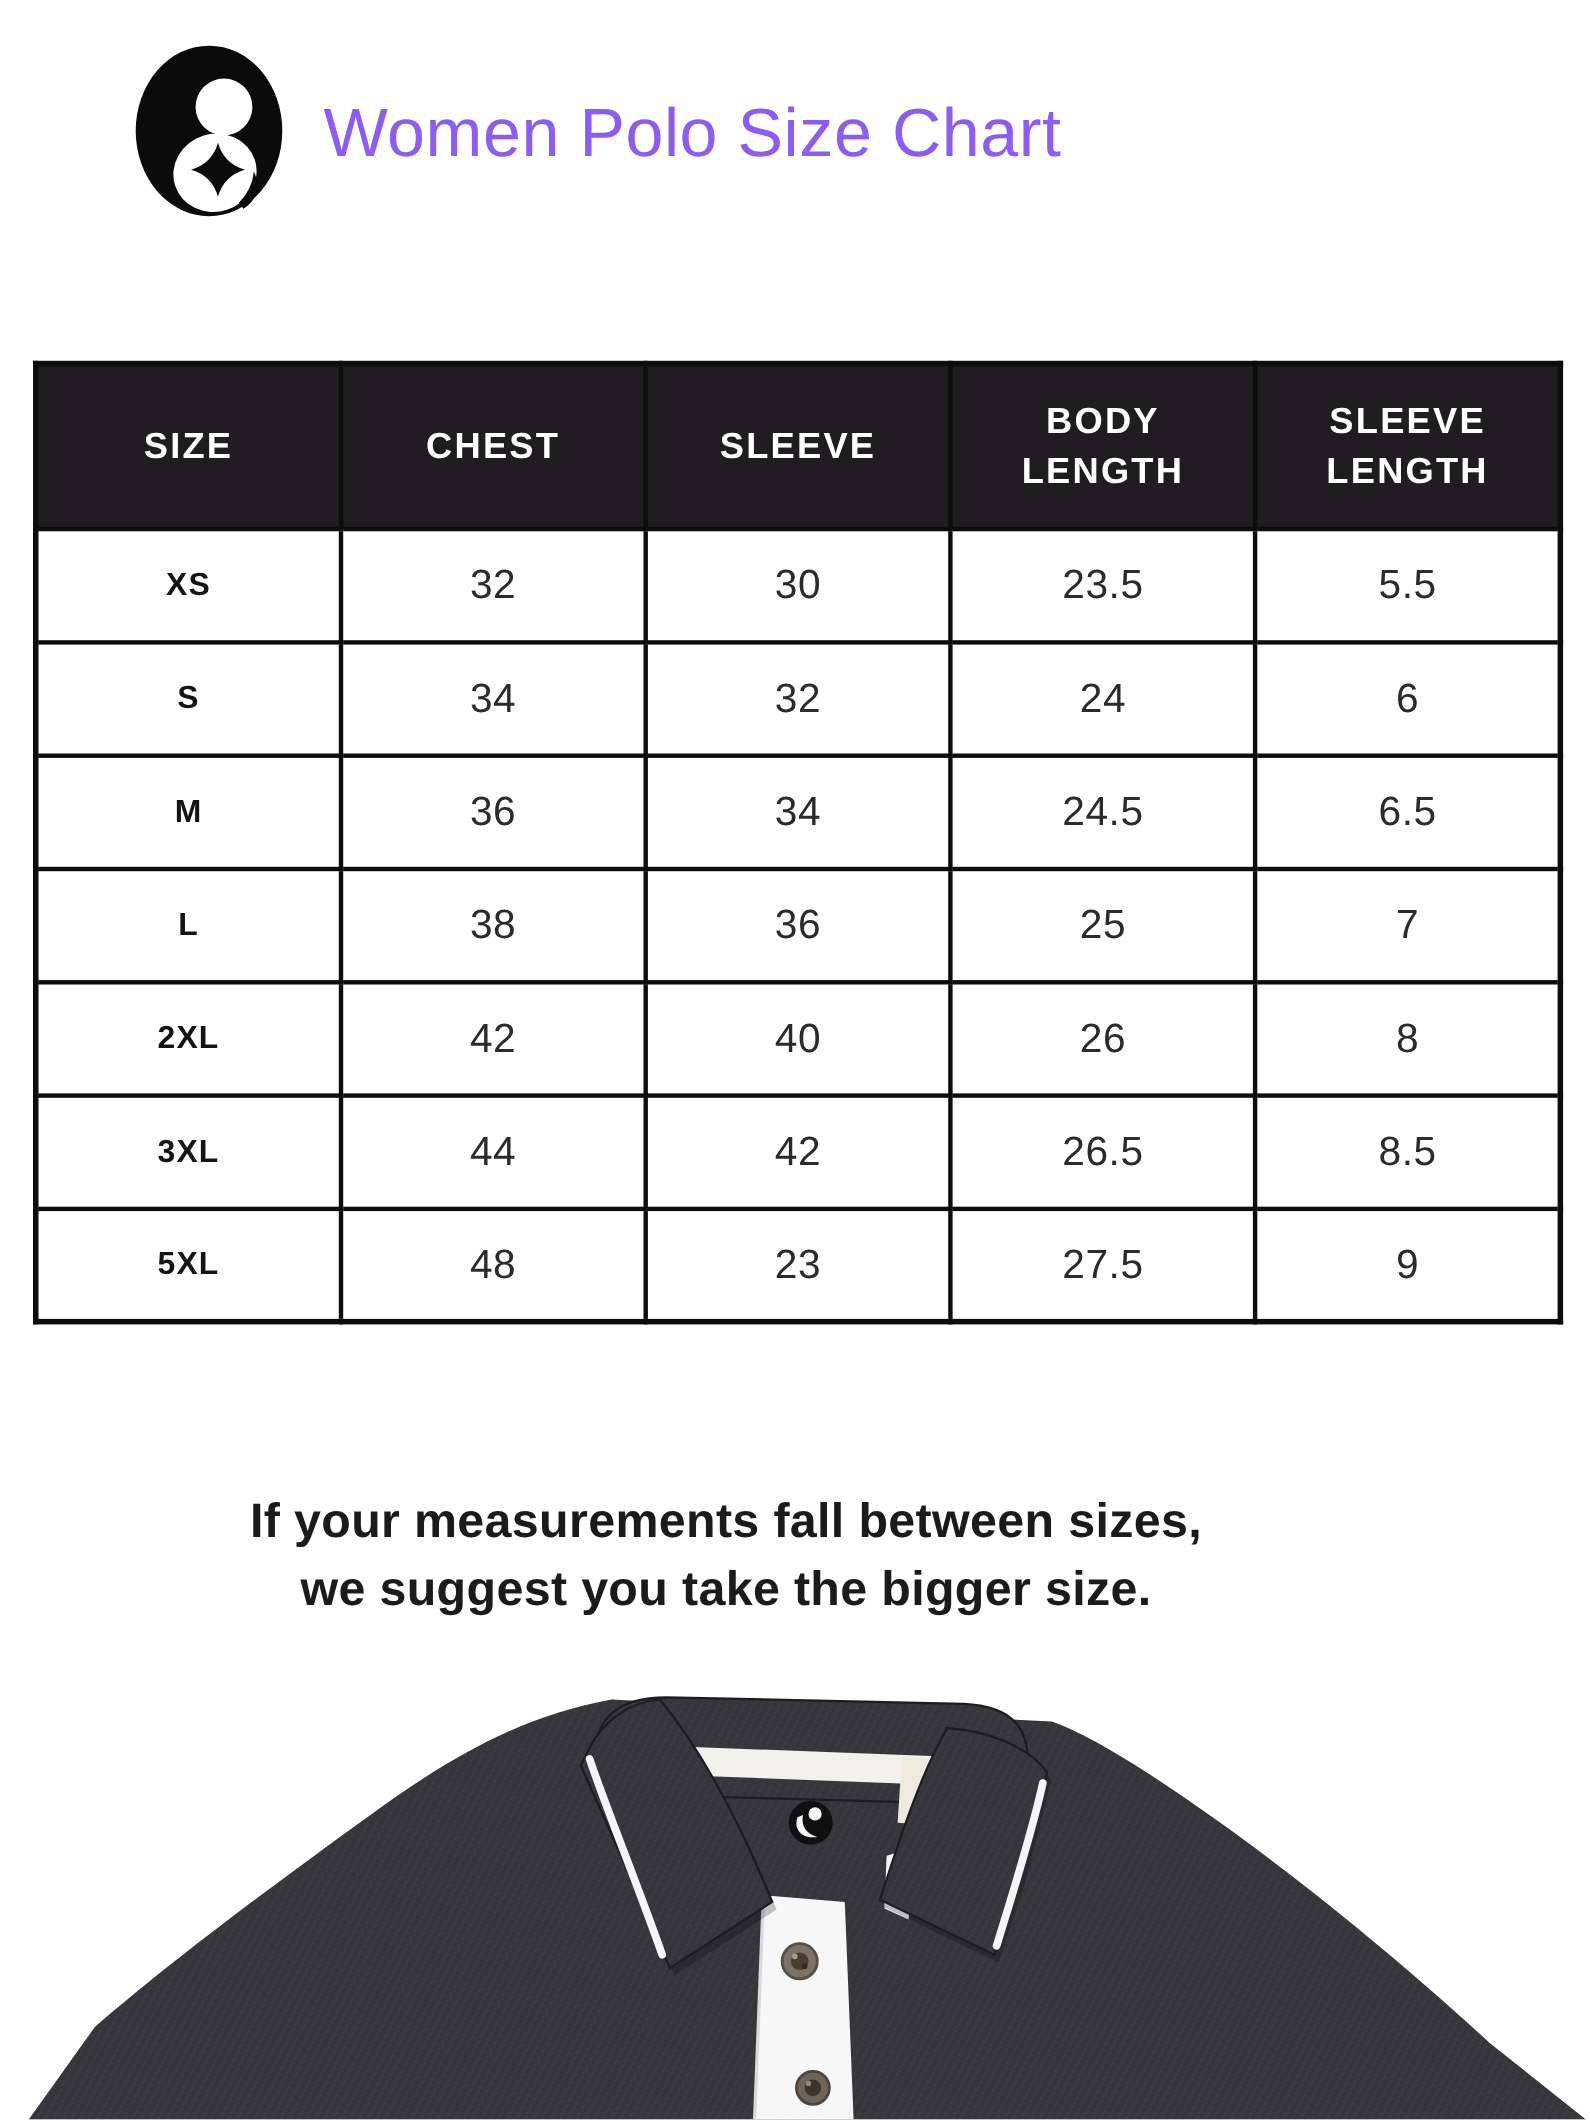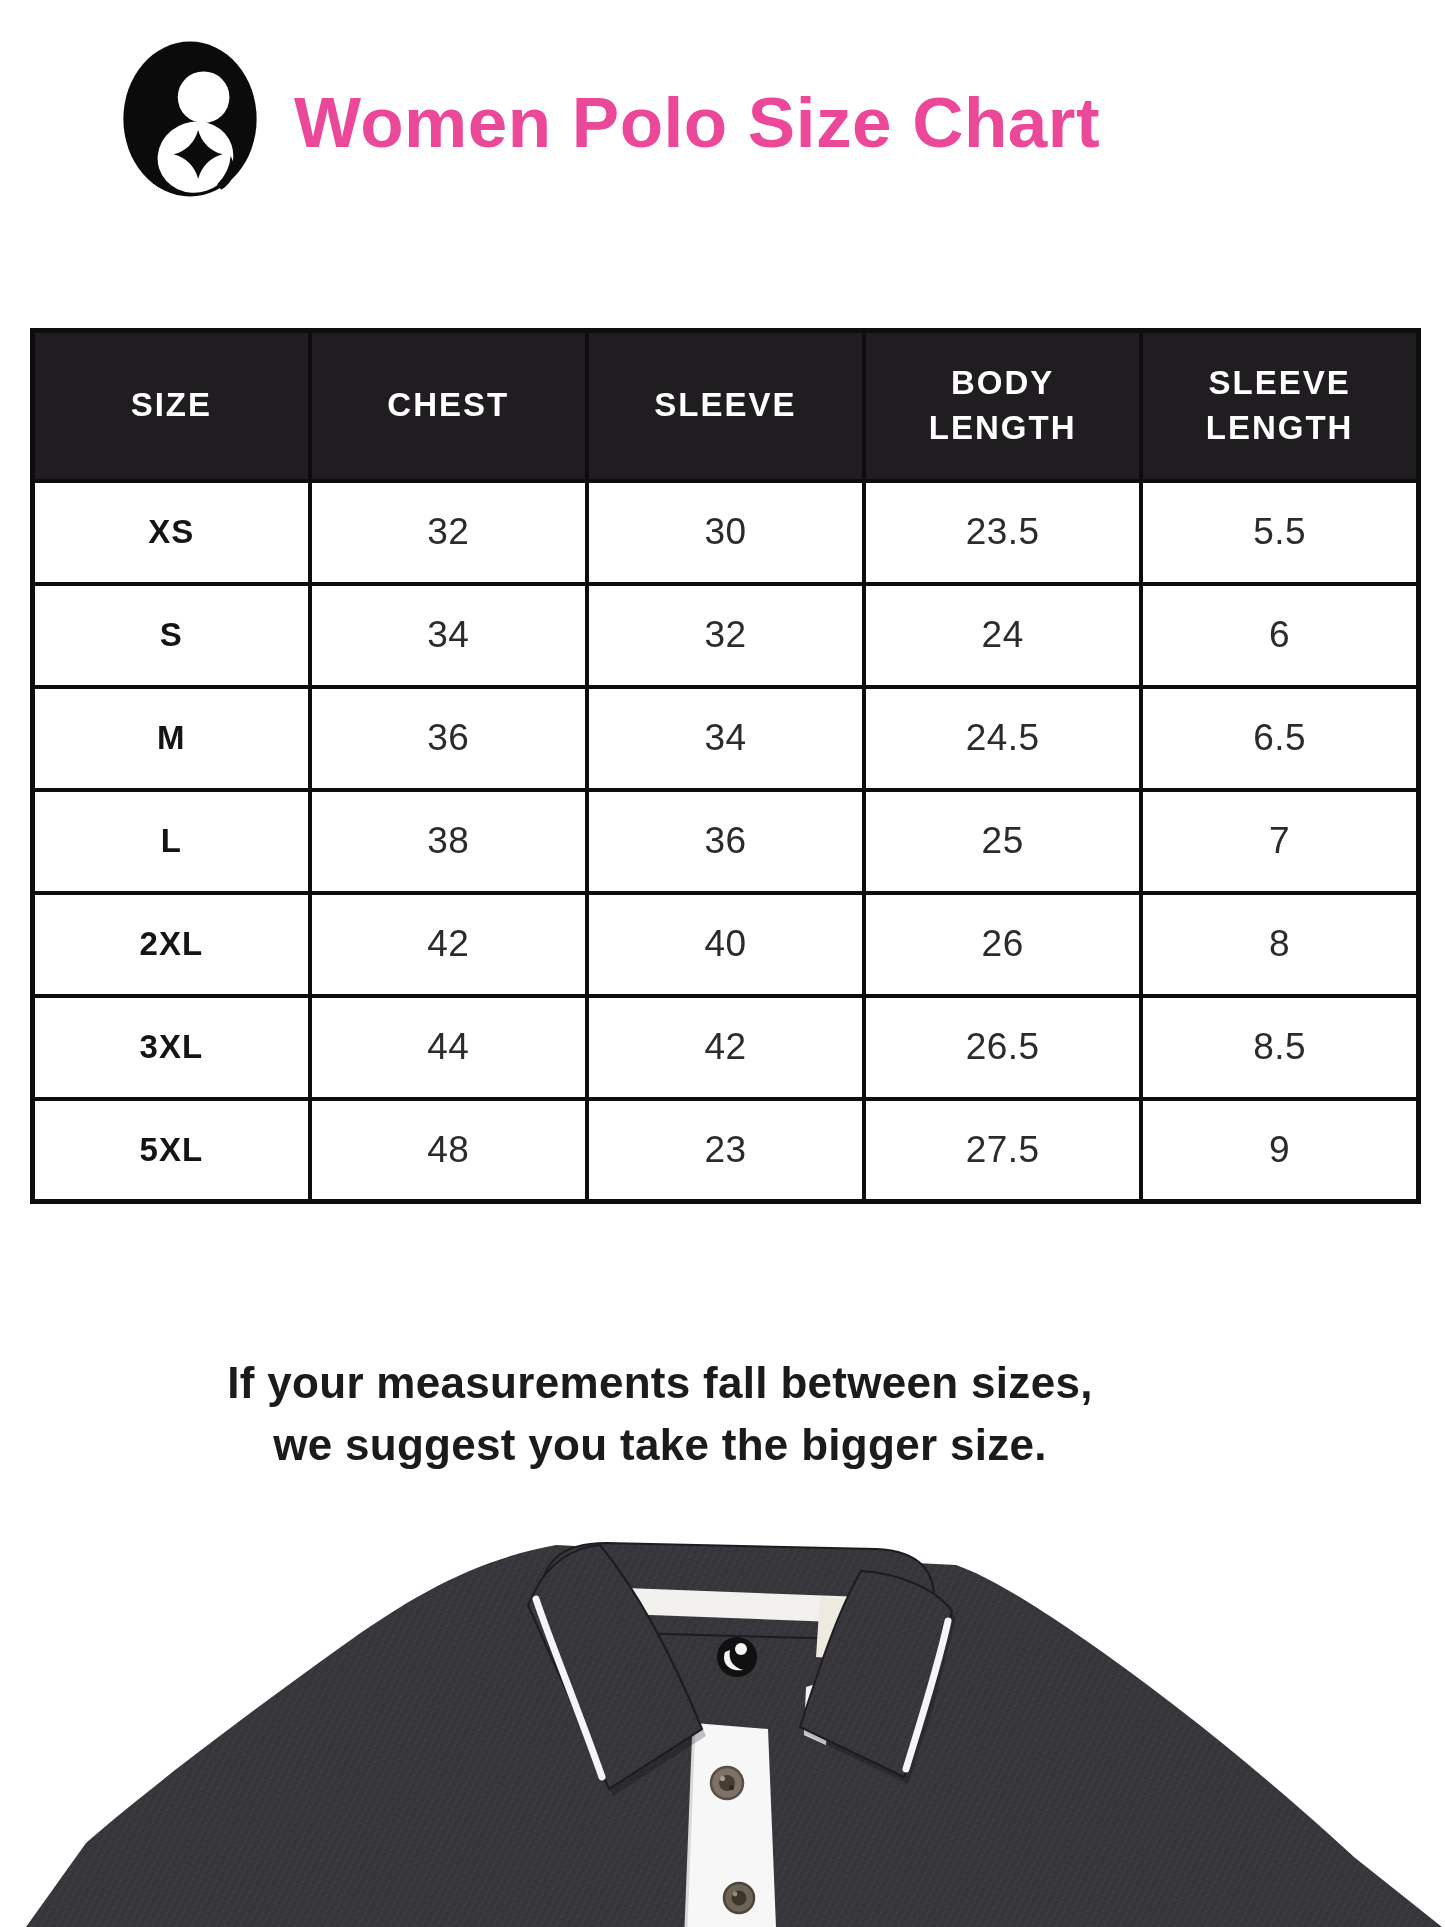--- a/index.html
+++ b/index.html
@@ -10,21 +10,21 @@
     font-family:"Liberation Sans", sans-serif;
     overflow:hidden;
   }
   
   .brand-header{
     position:absolute;left:122px;top:40px;height:158px;
     display:flex;align-items:center;gap:36px;
   }
   .brand-logo{width:136px;height:158px;display:block;flex:0 0 auto;}
   .page-title{
-    font-size:71px;font-weight:700;color:#ec4899;
+    font-size:62px;font-weight:400;color:#8b5cf6;
     letter-spacing:0.5px;white-space:nowrap;line-height:1;
     padding-top:6px;
   }
   
   .size-table{
     position:absolute;left:30px;top:328px;width:1391px;
     border-collapse:collapse;table-layout:fixed;
     border:5px solid #0d0d0d;
   }
   .size-table col{width:20%;}
@@ -37,21 +37,21 @@
   .size-table th{
     background:#1f1d1f;color:#ffffff;
     font-size:33px;font-weight:700;letter-spacing:2px;line-height:1.35;
   }
   .size-table th span{display:inline-block;max-width:200px;}
   .size-table td{
     background:#ffffff;color:#2b2b2b;
     font-size:37px;font-weight:400;letter-spacing:0.5px;
   }
   .size-table td.size-col{
-    font-size:33px;font-weight:700;color:#141414;letter-spacing:1px;
+    font-size:29px;font-weight:700;color:#141414;letter-spacing:1px;
   }
   
   .fit-note{
     position:absolute;left:0;top:1352px;width:1320px;
     text-align:center;color:#1b1b1b;
     font-size:44px;font-weight:800;line-height:1.42;
     letter-spacing:0.3px;
   }
   
   .product-photo{

